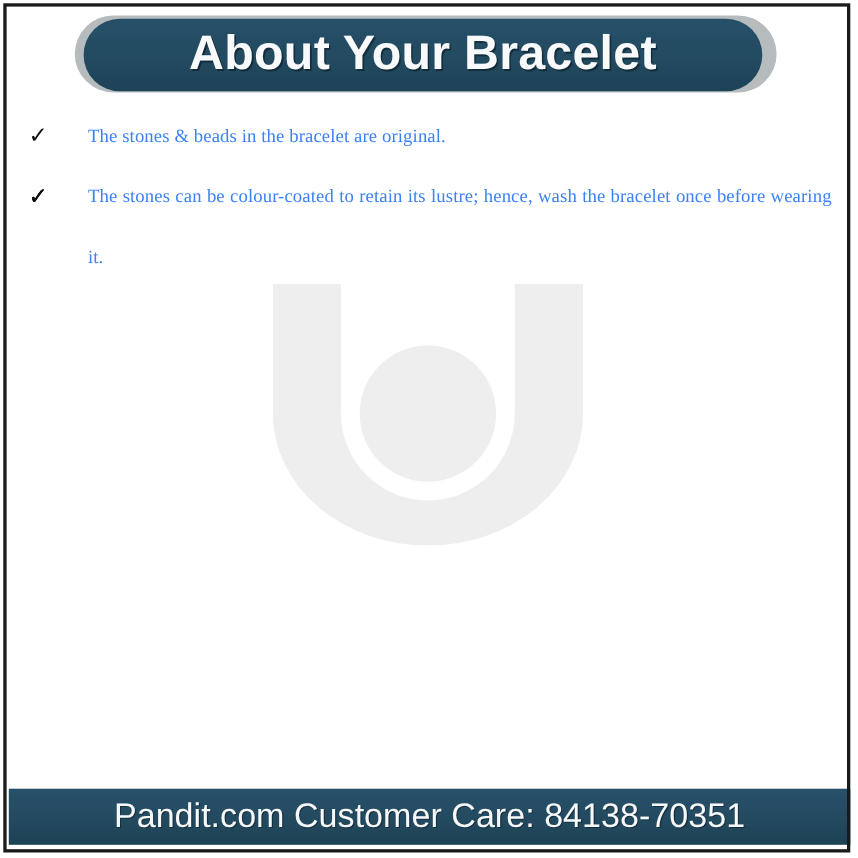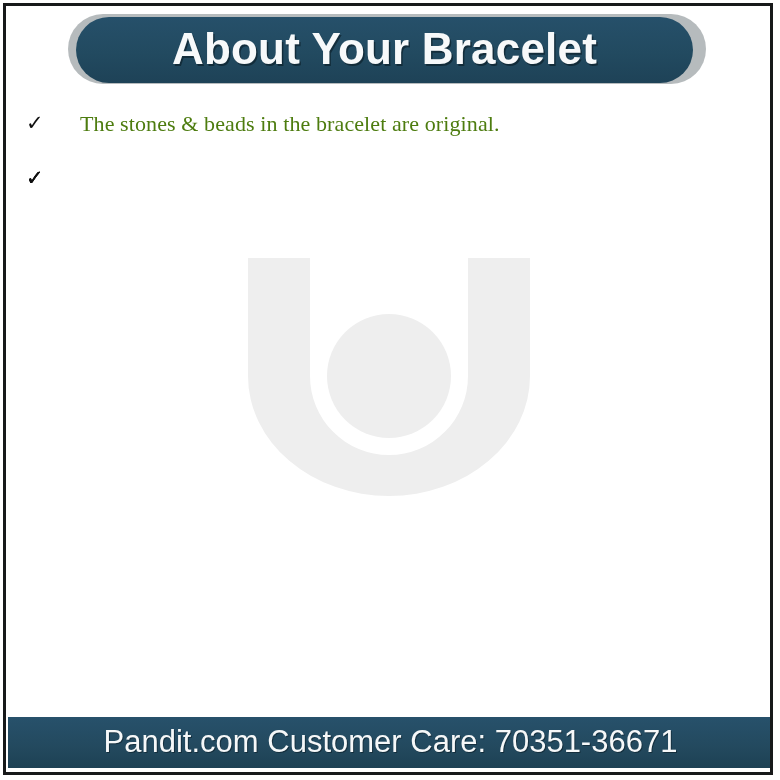--- a/index.html
+++ b/index.html
@@ -102,23 +102,23 @@
     width: 30px;
     font-family: "DejaVu Sans", sans-serif;
     font-size: 21px;
     line-height: 55px;
     color: #101010;
     font-weight: normal;
   }
   .btext {
     display: block;
     font-family: "Liberation Serif", "DejaVu Serif", serif;
-    font-size: 22px;
+    font-size: 17px;
     line-height: 55px;
-    color: #4d7c0f;
+    color: #3b82f6;
     text-align: justify;
     text-justify: inter-word;
     -moz-text-align-last: left;
     text-align-last: left;
     letter-spacing: 0.1px;
   }
 
   
   #footer {
     position: absolute;
@@ -171,23 +171,24 @@
     <div class="bullet">
       <span class="tick">✓</span>
     </div>
 
     <div class="bullet">
       <span class="tick">✓</span>
     </div>
 
     <div class="bullet">
       <span class="tick">✓</span>
+      <span class="btext">The stones can be colour-coated to retain its lustre; hence, wash the bracelet once before wearing it.</span>
     </div>
 
   </div>
 
   <div id="footer">
-    <span id="footer-text">Pandit.com Customer Care: 70351-36671</span>
+    <span id="footer-text">Pandit.com Customer Care: 84138-70351</span>
   </div>
 
   <div id="frame"></div>
 
 </div>
 
 </body></html>

